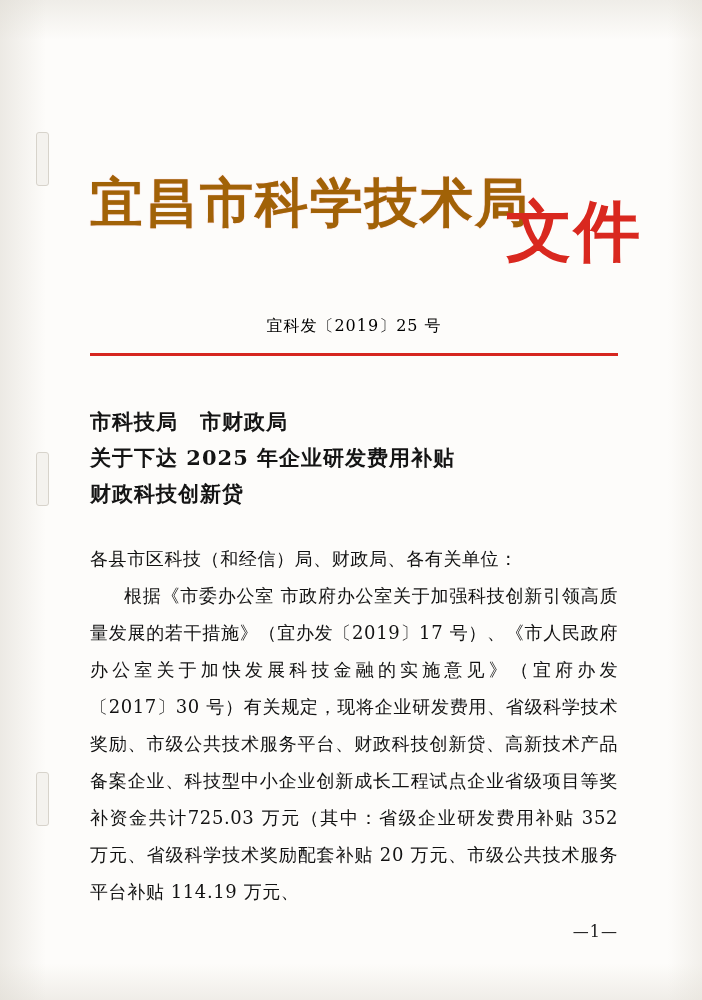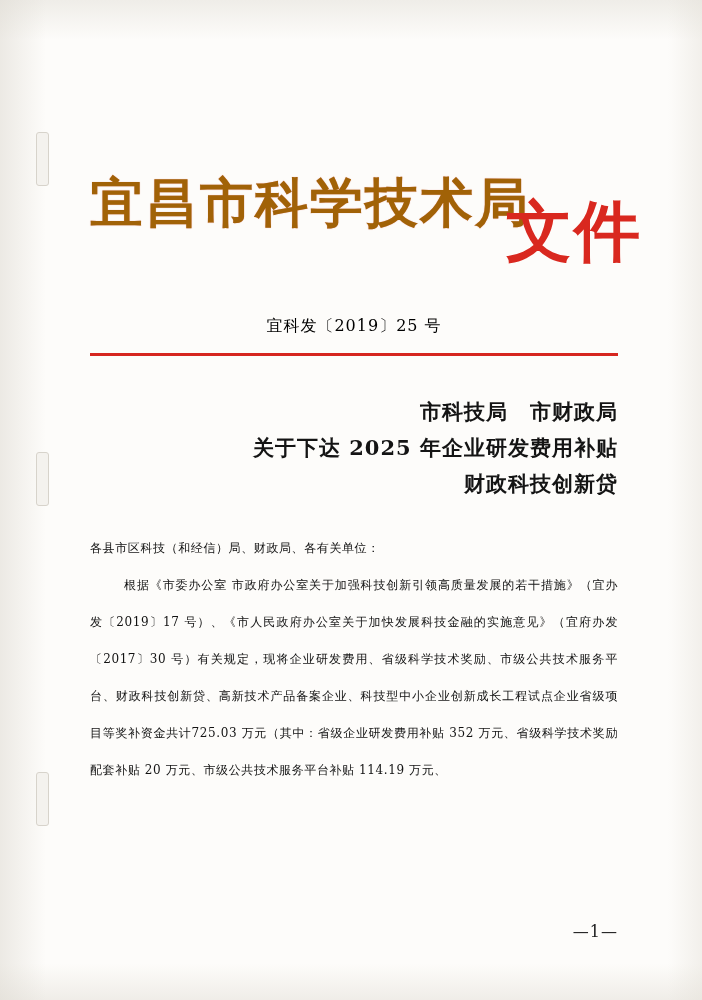--- a/index.html
+++ b/index.html
@@ -100,38 +100,38 @@
   }
   .red-rule {
     margin: 16px 0 0 0;
     height: 2.5px;
     background: #d6261f;
     width: 100%;
   }
 
   
   .title-block {
-    margin-top: 38px;
-    text-align: right;
+    margin-top: 48px;
+    text-align: left;
     font-family: "DejaVu Serif", serif;
     font-weight: bold;
     color: #141414;
   }
   .title-line {
     font-size: 21px;
     line-height: 36px;
     letter-spacing: 1px;
   }
   .title-line.l1 .gap { display: inline-block; width: 22px; }
 
   
   .body-block {
     margin-top: 28px;
     font-family: "DejaVu Serif", serif;
-    font-size: 12px;
+    font-size: 18px;
     line-height: 37px;
     color: #121212;
     text-align: justify;
     letter-spacing: 0.6px;
   }
   .body-block p {
     margin: 0;
   }
   .body-block p.indent {
     text-indent: 34px;

